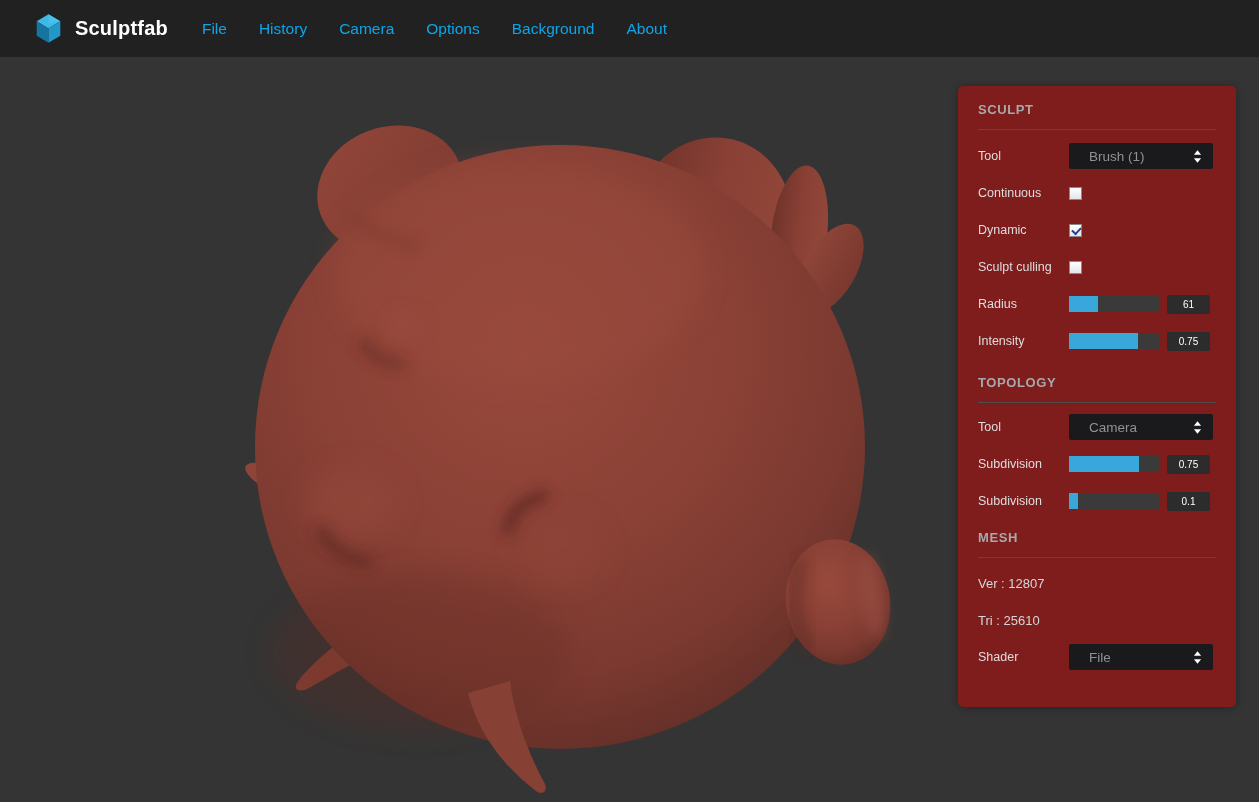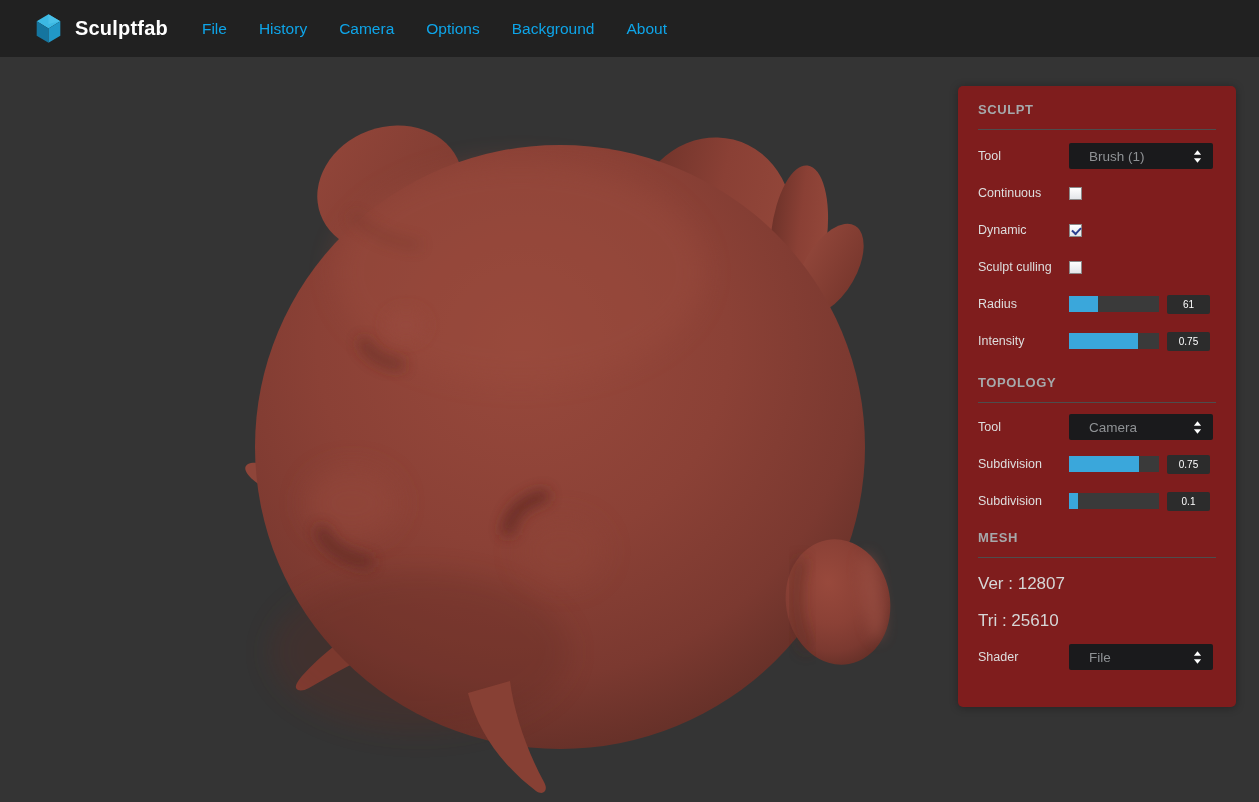--- a/index.html
+++ b/index.html
@@ -26,21 +26,21 @@
   
   .panel { position:absolute; top:86px; right:23px; width:278px; height:621px;
            background:#7f1d1d; border-radius:5px; padding:0 20px;
            box-shadow:0 1px 8px rgba(0,0,0,.3); }
   .sec-title { font-size:13px; font-weight:bold; color:#a6a9ab; letter-spacing:.6px; }
   .mt16 { margin-top:16px; } .mt20 { margin-top:21px; }
   .divider { height:1px; background:#4d4d4d; margin-top:12px; }
   .row { display:flex; align-items:center; height:26px; margin-top:11px; }
   .row.first { margin-top:13px; }
   .lbl { width:91px; flex:none; font-size:12.5px; color:#dedede; }
-  .stat { margin-top:17px; font-size:17px; color:#d6d6d6; height:20px; line-height:20px; }
+  .stat { margin-top:17px; font-size:13px; color:#d6d6d6; height:20px; line-height:20px; }
   .stat.s1 { margin-top:16px; }
 
   .select { width:144px; height:26px; background:#1a1a1c; border-radius:2px; cursor:pointer;
             display:flex; align-items:center; padding:0 11px 0 20px;gap:24px; }
   .select-text { flex:1; font-size:13.5px; color:#8f9295; }
 
   .checkbox { width:13px; height:13px; background:linear-gradient(#ffffff,#e3e6ea);
               border:1px solid #8a8a8a; position:relative; cursor:pointer; }
   .checkbox.checked::after { content:""; position:absolute; left:2px; top:2px; width:7px; height:4px;
               border-left:2px solid #2b3f8f; border-bottom:2px solid #2b3f8f; transform:rotate(-47deg); }

